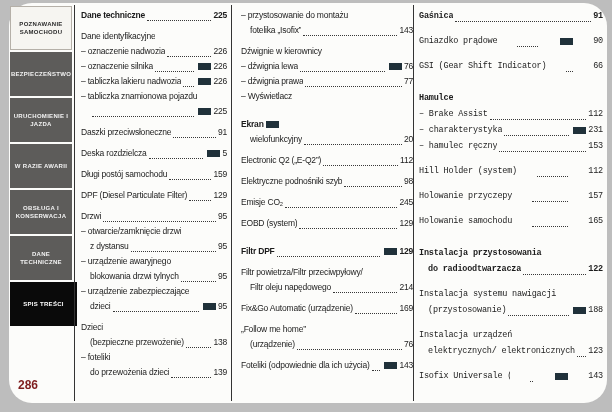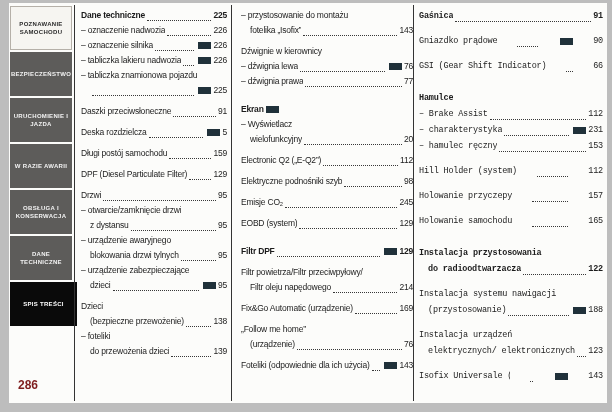--- a/index.html
+++ b/index.html
@@ -7,20 +7,21 @@
   body {
     background: #bdbdbd;
     font-family: "Liberation Sans", sans-serif;
     position: relative;
     overflow: hidden;
   }
   .page {
     position: absolute;
     left: 9px; top: 3px; right: 5px; bottom: 9px;
     background: #fcfcfa;
+    border-radius: 23px;
   }
   .vrule {
     position: absolute; top: 2px; bottom: 2px;
     width: 1px; background: #333;
   }
   .vrule.r1 { left: 65px; }
   .vrule.r2 { left: 222px; }
   .vrule.r3 { left: 404px; }
 
   
@@ -106,20 +107,23 @@
   <div class="vrule r1"></div>
   <div class="vrule r2"></div>
   <div class="vrule r3"></div>
 
   <div class="col col1">
       <div class="entry bold ind0 gap0">
         <span class="etext">Dane techniczne</span>
         <span class="leader"></span>
         <span class="pagenum">225</span>
       </div>
+      <div class="entry ind0 gap1">
+        <span class="etext">Dane identyfikacyjne</span>
+      </div>
       <div class="entry ind1 gap0">
         <span class="etext">– oznaczenie nadwozia</span>
         <span class="leader"></span>
         <span class="pagenum">226</span>
       </div>
       <div class="entry ind1 gap0">
         <span class="etext">– oznaczenie silnika</span>
         <span class="leader"></span>
         <span class="mark"></span>
         <span class="pagenum">226</span>
@@ -222,26 +226,26 @@
         <span class="etext">– dźwignia lewa</span>
         <span class="leader"></span>
         <span class="mark"></span>
         <span class="pagenum">76</span>
       </div>
       <div class="entry ind1 gap0">
         <span class="etext">– dźwignia prawa</span>
         <span class="leader"></span>
         <span class="pagenum">77</span>
       </div>
+      <div class="entry ind1 gap0">
+        <span class="etext">– Wyświetlacz</span>
+      </div>
       <div class="entry bold ind0 gap2">
         <span class="etext">Ekran</span>
         <span class="mark"></span>
-      </div>
-      <div class="entry ind1 gap0">
-        <span class="etext">– Wyświetlacz</span>
       </div>
       <div class="entry ind2 gap0">
         <span class="etext">wielofunkcyjny</span>
         <span class="leader"></span>
         <span class="pagenum">20</span>
       </div>
       <div class="entry ind0 gap1">
         <span class="etext">Electronic Q2 („E-Q2”)</span>
         <span class="leader"></span>
         <span class="pagenum">112</span>

